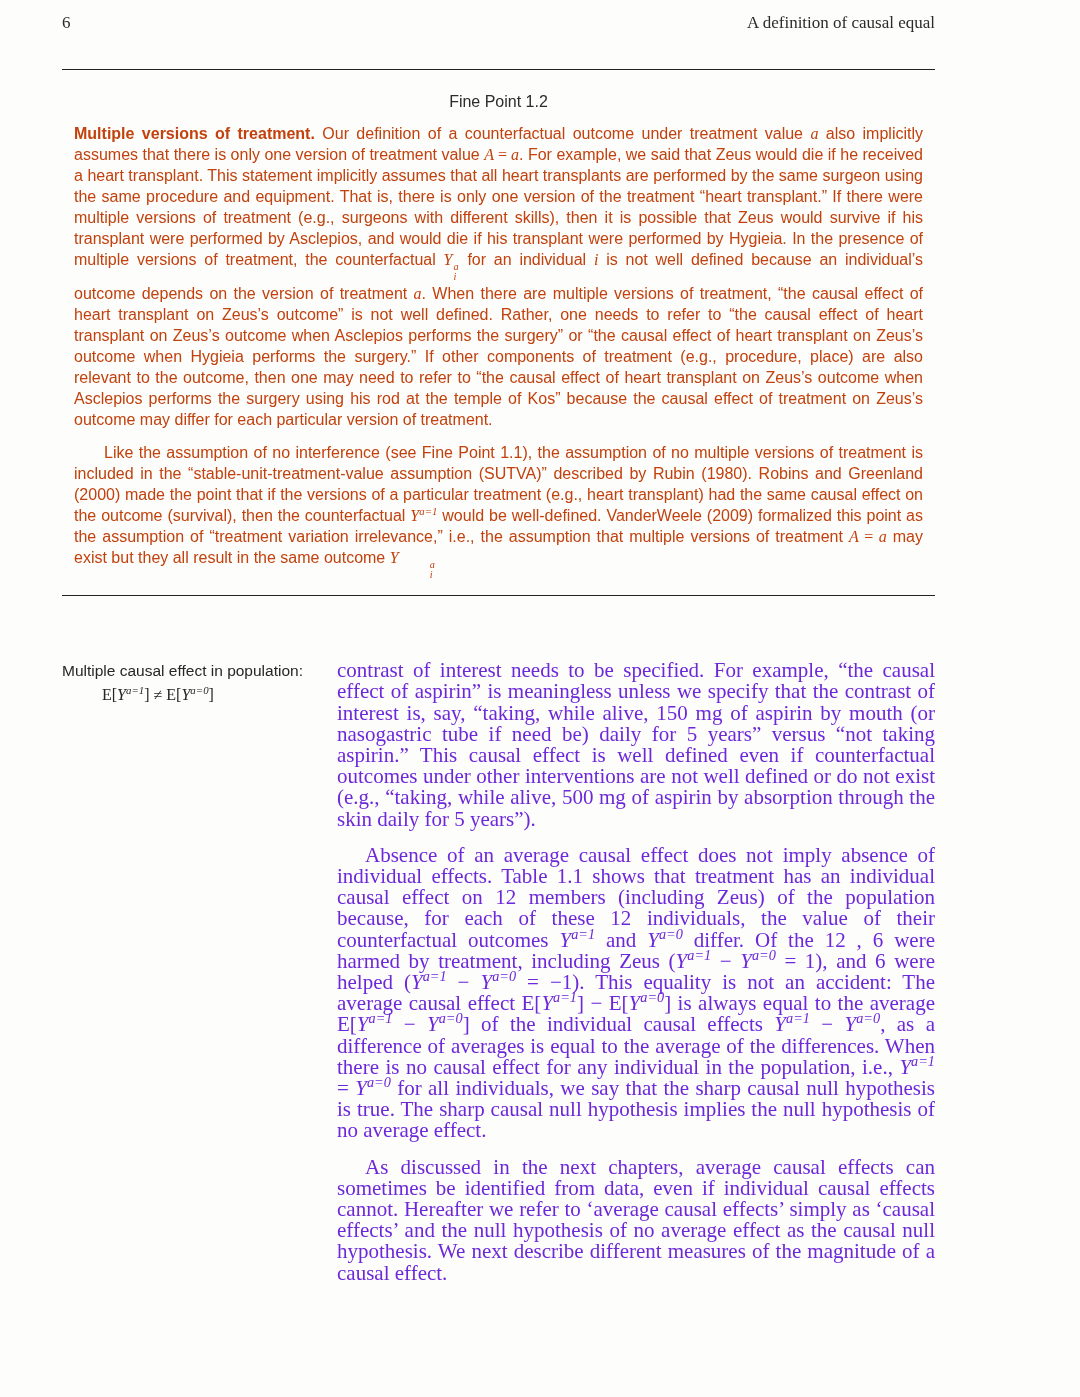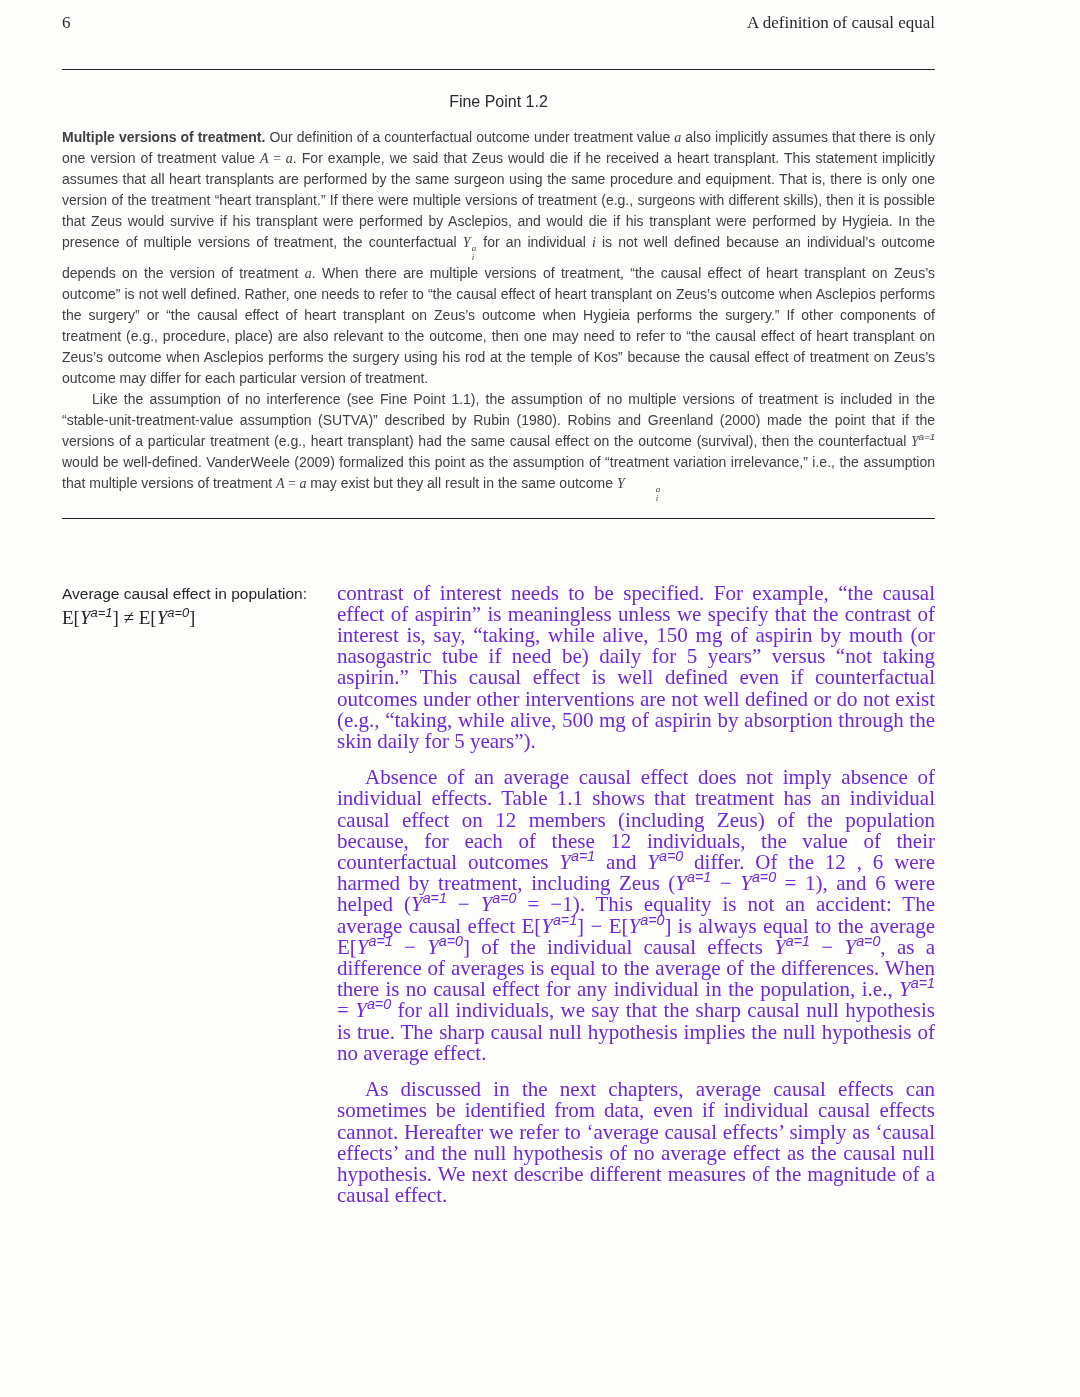--- a/index.html
+++ b/index.html
@@ -37,48 +37,49 @@
   }
   .rule-top { margin-top: 36px; }
   .rule-bottom { margin-top: 14px; }
   
   .fp-title {
     text-align: center;
     font-family: "Liberation Sans", sans-serif;
     font-size: 16px;
     color: #2b2b2b;
     margin-top: 23px;
-    margin-bottom: 16px;
+    margin-bottom: 10px;
   }
   .fp-para {
     font-family: "Liberation Sans", sans-serif;
-    font-size: 14px;
+    font-size: 16px;
     line-height: 21px;
     text-align: justify;
-    color: #404040;
-    margin: 0;
+    color: #c2410c;
+    margin: 12px;
   }
   .fp-para.indent { text-indent: 30px; }
   
   .body-cols {
     display: flex;
     margin-top: 64px;
   }
   .margin-note {
     width: 275px;
     flex: 0 0 275px;
     font-family: "Liberation Sans", sans-serif;
     font-size: 15.5px;
     line-height: 22px;
     color: #262626;
   }
   .margin-note .formula {
     font-family: "Liberation Serif", serif;
-    font-size: 19px;
+    font-size: 16px;
     margin-top: 2px;
+    margin-left: 40px;
   }
   .main-text {
     flex: 1;
     font-family: "Liberation Serif", serif;
     font-size: 21px;
     line-height: 21.2px;
     text-align: justify;
     color: #6d28d9;
   }
   .main-text p { margin: 0 0 15px 0; }
@@ -86,21 +87,21 @@
   .main-text p:last-child { margin-bottom: 8px; }
   
   .seg-b { font-weight: bold; }
   .seg-i { }
   .seg-m {
     font-family: "Liberation Serif", serif;
     font-style: italic;
   }
   .seg-mr { font-family: "Liberation Serif", serif; }
   sup.seg-sup {
-    font-family: Liberation Sans, sans-serif;
+    font-family: Liberation Serif, serif;
     font-style: italic;
     font-size: 68%;
     line-height: 0;
   }
   .seg-ss {
     display: inline-flex;
     flex-direction: column;
     vertical-align: -0.45em;
     font-family: "Liberation Serif", serif;
     font-style: italic;
@@ -131,21 +132,21 @@
         </span><span> for an individual </span><span class="seg-m">i</span><span> is not well defined because an individual’s outcome depends on the version of treatment </span><span class="seg-m">a</span><span>. When there are multiple versions of treatment, “the causal effect of heart transplant on Zeus’s outcome” is not well defined.  Rather, one needs to refer to “the causal effect of heart transplant on Zeus’s outcome when Asclepios performs the surgery” or “the causal effect of heart transplant on Zeus’s outcome when Hygieia performs the surgery.” If other components of treatment (e.g., procedure, place) are also relevant to the outcome, then one may need to refer to “the causal effect of heart transplant on Zeus’s outcome when Asclepios performs the surgery using his rod at the temple of Kos” because the causal effect of treatment on Zeus’s outcome may differ for each particular version of treatment.</span></p>
     <p class="fp-para indent"><span>Like the assumption of no interference (see Fine Point 1.1), the assumption of no multiple versions of treatment is included in the “stable-unit-treatment-value assumption (SUTVA)” described by Rubin (1980).  Robins and Greenland (2000) made the point that if the versions of a particular treatment (e.g., heart transplant) had the same causal effect on the outcome (survival), then the counterfactual </span><span class="seg-m">Y</span><sup class="seg-sup">a=1</sup><span> would be well-defined.  VanderWeele (2009) formalized this point as the assumption of “treatment variation irrelevance,” i.e., the assumption that multiple versions of treatment </span><span class="seg-m">A</span><span class="seg-mr"> = </span><span class="seg-m">a</span><span> may exist but they all result in the same outcome </span><span class="seg-m">Y</span><span class="seg-ss">
           <span>a</span>
           <span>i</span>
         </span></p>
 
     <hr class="rule rule-bottom">
 
     <div class="body-cols">
       <div class="margin-note">
-        <div>Average causal effect in population:</div>
+        <div>Multiple causal effect in population:</div>
         <div class="formula"><span class="seg-mr">E[</span><span class="seg-m">Y</span><sup class="seg-sup">a=1</sup><span class="seg-mr">] ≠ E[</span><span class="seg-m">Y</span><sup class="seg-sup">a=0</sup><span class="seg-mr">]</span></div>
       </div>
       <div class="main-text">
         <p><span>contrast of interest needs to be specified.  For example, “the causal effect of aspirin” is meaningless unless we specify that the contrast of interest is, say, “taking, while alive, 150 mg of aspirin by mouth (or nasogastric tube if need be) daily for 5 years” versus “not taking aspirin.”  This causal effect is well defined even if counterfactual outcomes under other interventions are not well defined or do not exist (e.g., “taking, while alive, 500 mg of aspirin by absorption through the skin daily for 5 years”).</span></p>
         <p class="indent"><span>Absence of an average causal effect does not imply absence of individual effects.  Table 1.1 shows that treatment has an individual causal effect on 12 members (including Zeus) of the population because, for each of these 12 individuals, the value of their counterfactual outcomes </span><span class="seg-m">Y</span><sup class="seg-sup">a=1</sup><span> and </span><span class="seg-m">Y</span><sup class="seg-sup">a=0</sup><span> differ. Of the 12 , 6 were harmed by treatment, including Zeus (</span><span class="seg-m">Y</span><sup class="seg-sup">a=1</sup><span class="seg-mr"> − </span><span class="seg-m">Y</span><sup class="seg-sup">a=0</sup><span class="seg-mr"> = 1</span><span>), and 6 were helped (</span><span class="seg-m">Y</span><sup class="seg-sup">a=1</sup><span class="seg-mr"> − </span><span class="seg-m">Y</span><sup class="seg-sup">a=0</sup><span class="seg-mr"> = −1</span><span>).  This equality is not an accident: The average causal effect E[</span><span class="seg-m">Y</span><sup class="seg-sup">a=1</sup><span>] − E[</span><span class="seg-m">Y</span><sup class="seg-sup">a=0</sup><span>] is always equal to the average E[</span><span class="seg-m">Y</span><sup class="seg-sup">a=1</sup><span> − </span><span class="seg-m">Y</span><sup class="seg-sup">a=0</sup><span>] of the individual causal effects </span><span class="seg-m">Y</span><sup class="seg-sup">a=1</sup><span> − </span><span class="seg-m">Y</span><sup class="seg-sup">a=0</sup><span>, as a difference of averages is equal to the average of the differences.  When there is no causal effect for any individual in the population, i.e., </span><span class="seg-m">Y</span><sup class="seg-sup">a=1</sup><span> = </span><span class="seg-m">Y</span><sup class="seg-sup">a=0</sup><span> for all individuals, we say that the </span><span class="seg-i">sharp causal null hypothesis</span><span> is true.  The sharp causal null hypothesis implies the null hypothesis of no average effect.</span></p>
         <p class="indent"><span>As discussed in the next chapters, average causal effects </span><span class="seg-i">can</span><span> sometimes be identified from data, even if individual causal effects cannot.  Hereafter we refer to ‘average causal effects’ simply as ‘causal effects’ and the null hypothesis of no average effect as the causal null hypothesis.  We next describe different measures of the magnitude of a causal effect.</span></p>
       </div>
     </div>
 
   </div>

